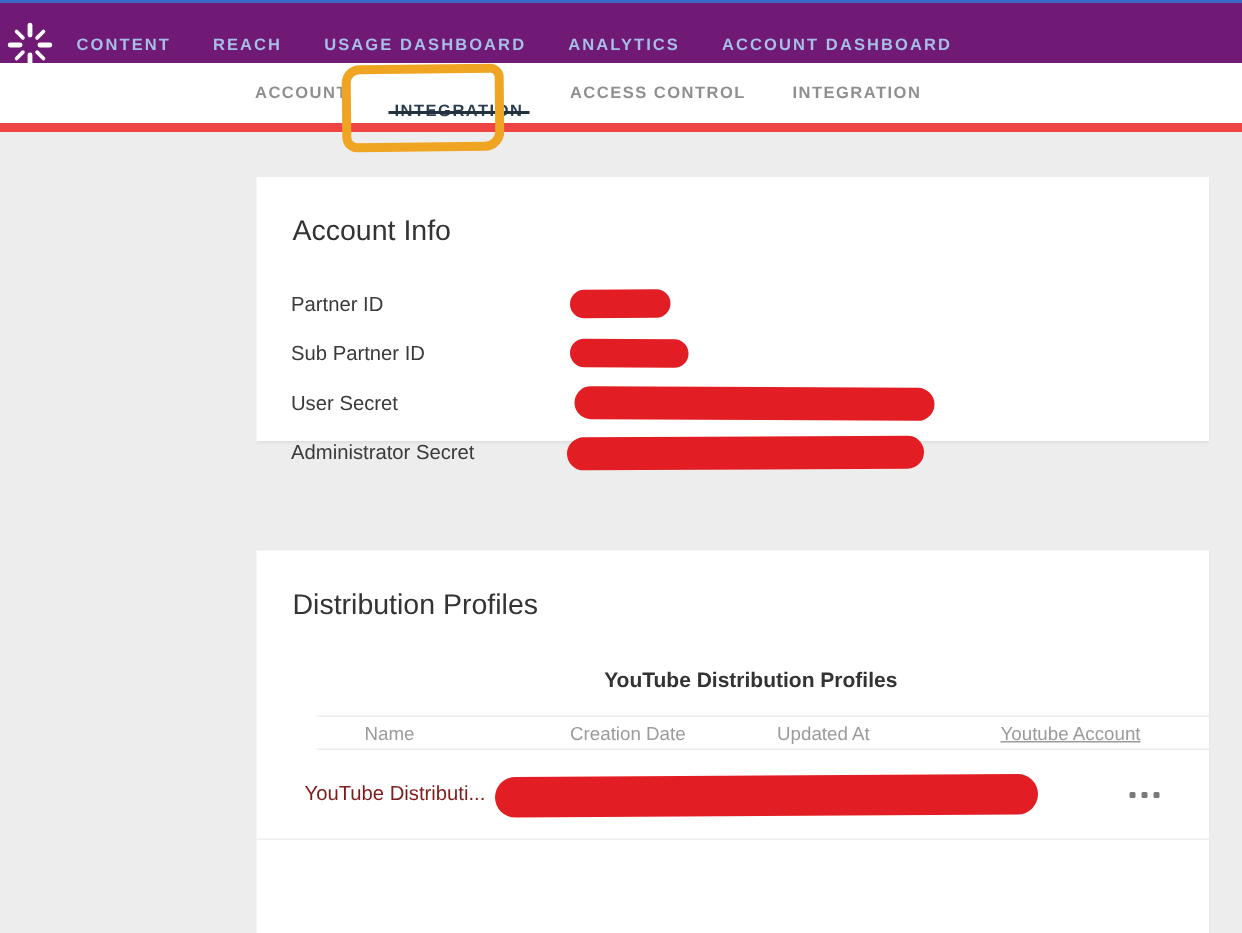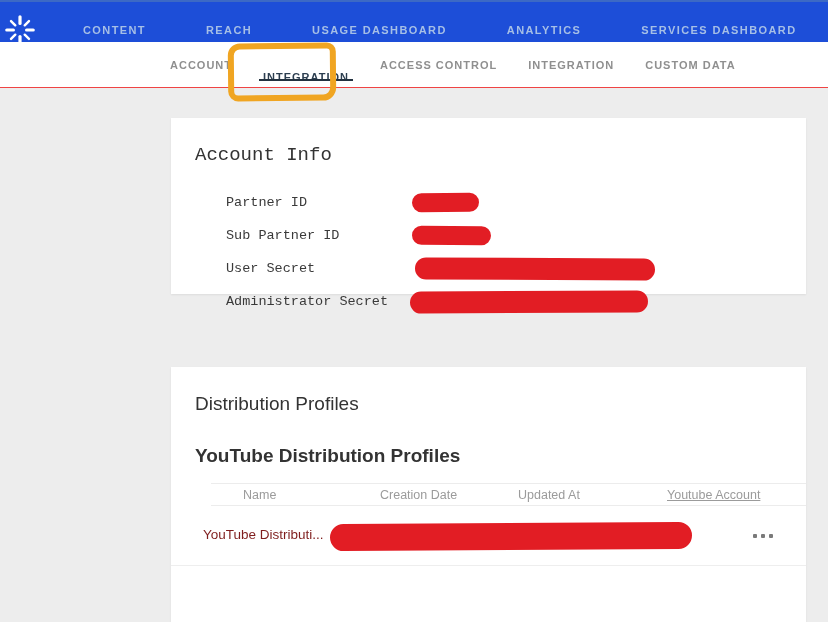--- a/index.html
+++ b/index.html
@@ -6,34 +6,34 @@
   html,body { width:828px; height:622px; overflow:hidden; }
   body {
     font-family:"Liberation Sans","DejaVu Sans",sans-serif;
     background:#ededed;
     position:relative;
   }
 
   
   .navbar {
     position:absolute; left:0; top:0; width:828px; height:58px;
-    background:#1d4ed8;
+    background:#701a75;
     border-top:2px solid #3c69c5;
-    display:flex; align-items:center;gap:32px;
+    display:flex; align-items:center;
   }
   .logo { width:34px; height:34px; margin-left:3px; margin-right:14px; flex:0 0 auto; }
   .nav-item {
     color:#a6bfe6; font-size:11px; font-weight:bold; letter-spacing:1.4px;
     margin-right:28px; white-space:nowrap; cursor:pointer;
   }
 
   
   .tabbar {
     position:absolute; left:0; top:42px; width:828px; height:46px;
-    background:#ffffff; border-bottom:1px solid #ef4444;
+    background:#ffffff; border-bottom:6px solid #ef4444;
     display:flex; align-items:stretch;
     padding-left:168px; overflow:hidden;
   }
   .tab {
     display:flex; align-items:center; white-space:nowrap;
     color:#8f8f8f; font-size:11px; font-weight:bold; letter-spacing:1px;
     margin-right:27px; cursor:pointer; position:relative; padding:0 2px;
   }
   .tab.active { color:#2c3e50;margin-top:24px; }
   .tab.active::after {
@@ -48,43 +48,44 @@
     border-radius:12px 9px 13px 10px;
     transform:rotate(-0.6deg);
     pointer-events:none; z-index:5;
   }
 
   
   .card {
     position:absolute; left:171px; width:635px; background:#fff;
     box-shadow:0 1px 2px rgba(0,0,0,0.07);
   }
-  .card-account { top:118px; height:176px;font-family:Liberation Mono, monospace; }
+  .card-account { top:118px; height:176px; }
   .card-dist    { top:367px; height:256px; }
   .card-title {
     font-size:19px; color:#333; font-weight:normal;
     padding:26px 0 0 24px;
   }
 
   
-  .fields { margin-top:20px;margin-left:32px; }
+  .fields { margin-top:20px; }
   .field-row { display:flex; align-items:center; height:33px; padding-left:23px; }
   .field-label { width:186px; font-size:13.5px; color:#3a3a3a; }
 
   
   .pill { background:#e21d24; border-radius:12px; }
   .pill-1 { width:67px;  height:19px; transform:rotate(-0.5deg); }
   .pill-2 { width:79px;  height:19px; transform:rotate(0.4deg); }
   .pill-3 { width:238px; height:22px; margin-left:-2px; transform:rotate(-0.3deg); }
   .pill-4 { width:240px; height:22px; margin-left:3px;  transform:rotate(0.3deg); }
 
   
   .dist-subtitle {
-    font-size:19px; font-weight:bold; color:#333;
+    font-size:14px; font-weight:bold; color:#333;
     padding:30px 0 0 24px;
+    text-align:center;
   }
   .table { position:relative; margin-top:16px; }
   .thead {
     position:relative; height:23px;
     border-top:1px solid #ececec; border-bottom:1px solid #ececec;margin-left:40px;
   }
   .th { position:absolute; top:4px; font-size:12.5px; color:#9b9b9b; }
   .th-name     { left:32px; }
   .th-creation { left:169px; }
   .th-updated  { left:307px; }
@@ -118,29 +119,28 @@
       <line x1="8.5" y1="8.5" x2="13" y2="13" stroke-width="2.6"></line>
       <line x1="23" y1="23" x2="27.5" y2="27.5" stroke-width="2.6"></line>
       <line x1="27.5" y1="8.5" x2="23" y2="13" stroke-width="2.6"></line>
       <line x1="13" y1="23" x2="8.5" y2="27.5" stroke-width="2.6"></line>
     </g>
   </svg>
   <div class="nav-item">CONTENT</div>
   <div class="nav-item">REACH</div>
   <div class="nav-item">USAGE DASHBOARD</div>
   <div class="nav-item">ANALYTICS</div>
-  <div class="nav-item">SERVICES DASHBOARD</div>
+  <div class="nav-item">ACCOUNT DASHBOARD</div>
 </header>
 
 <nav class="tabbar">
   <div class="tab">ACCOUNT</div>
   <div class="tab active">INTEGRATION</div>
   <div class="tab">ACCESS CONTROL</div>
   <div class="tab">INTEGRATION</div>
-  <div class="tab">CUSTOM DATA</div>
 
 </nav>
 
 <div class="highlight-box"></div>
 
 <section class="card card-account">
   <h2 class="card-title">Account Info</h2>
   <div class="fields">
     <div class="field-row">
       <span class="field-label">Partner ID</span>

